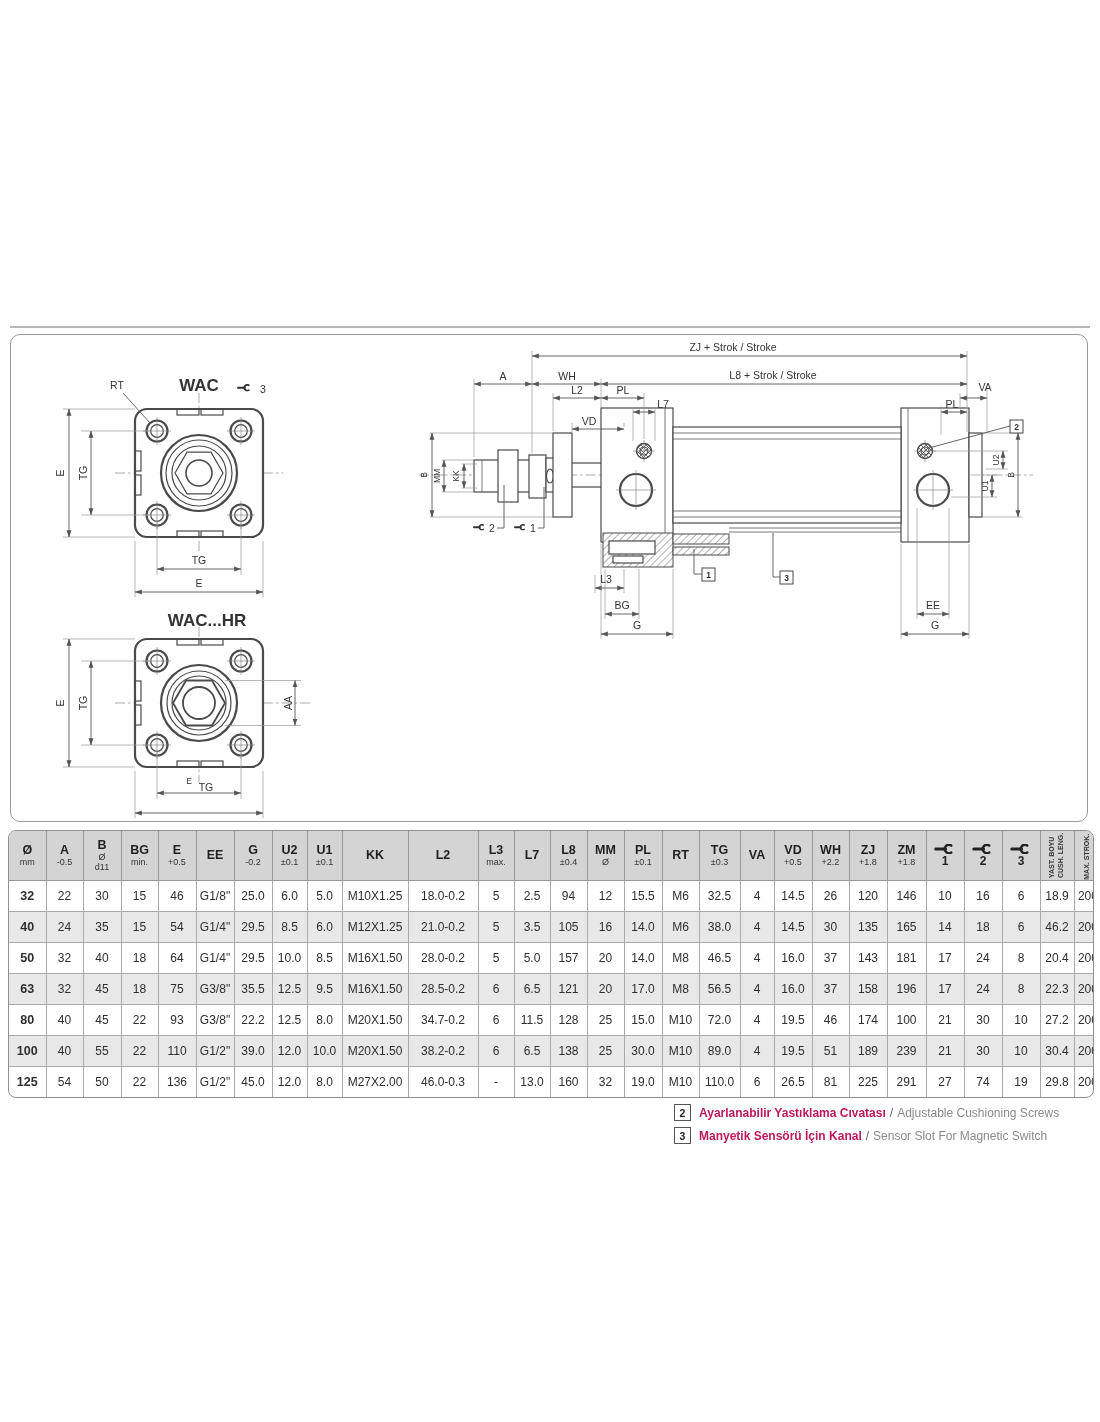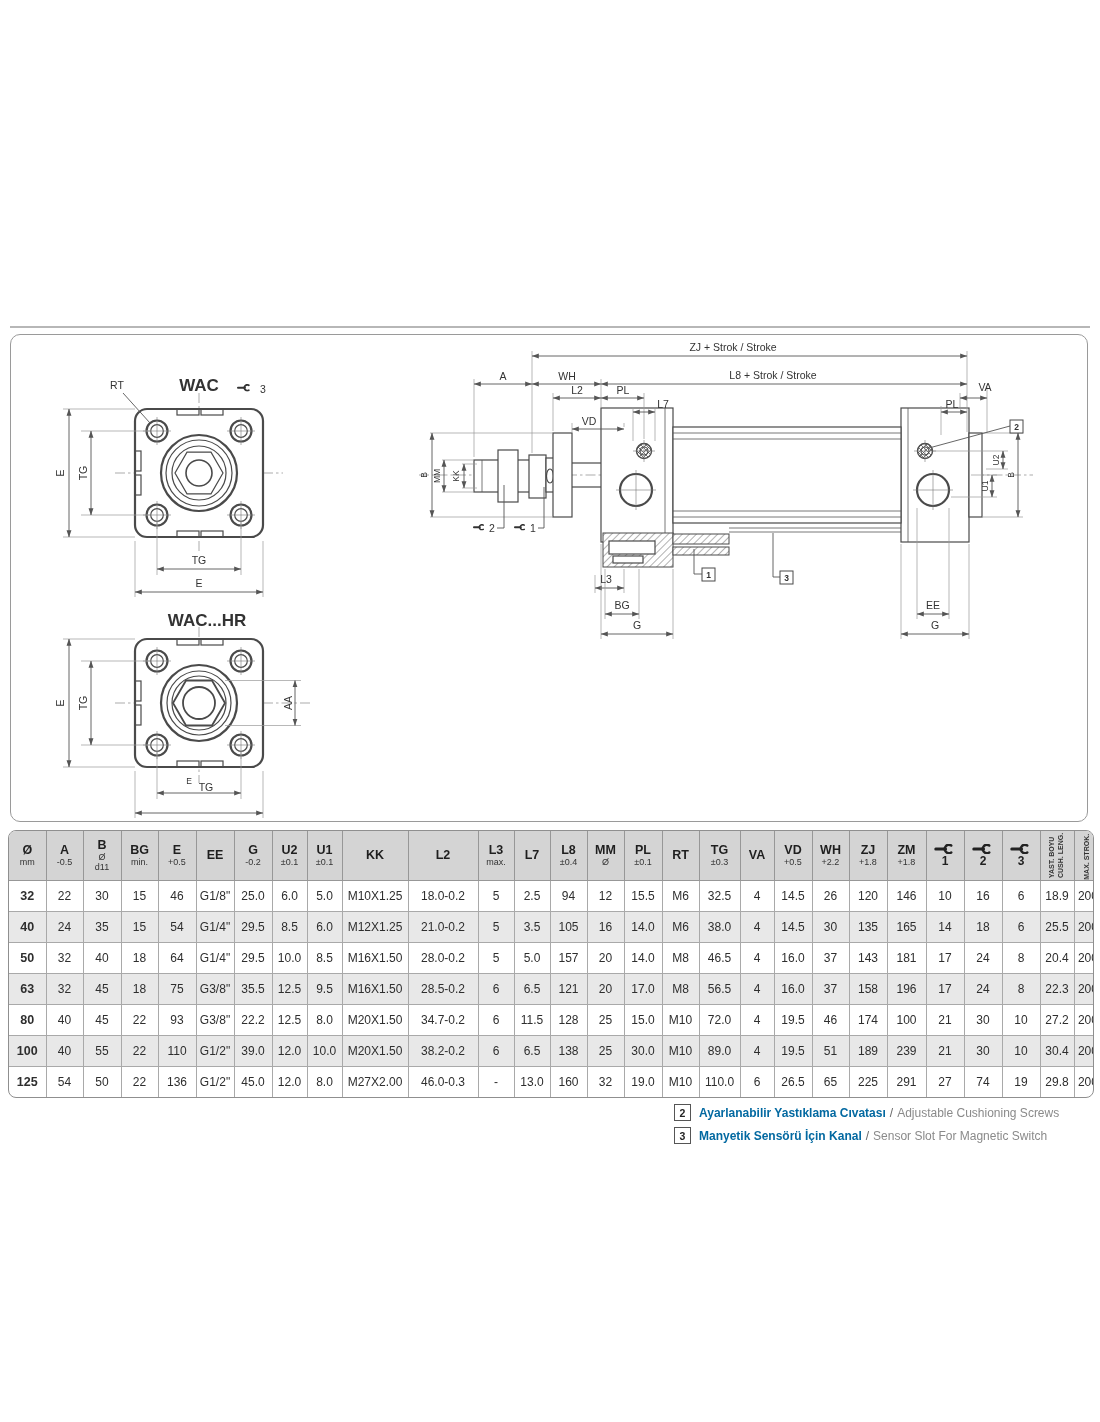--- a/index.html
+++ b/index.html
@@ -19,21 +19,21 @@
   .ldr{stroke:#555;stroke-width:0.9;fill:none;}
   .dsvg text{font-family:"Liberation Sans",sans-serif;fill:#333;}
   .lbl{font-size:10.5px;}
   .lbs{font-size:8.5px;}
   .ttl{font-size:17px;font-weight:bold;fill:#111;}
   .cot{font-size:8.5px;font-weight:bold;}
   
   .legend{position:absolute;left:663px;top:746px;}
   .legrow{display:flex;align-items:center;height:17px;margin-bottom:6px;}
   .legnum{width:15px;height:15px;border:1px solid #555;display:flex;align-items:center;justify-content:center;font-size:10.5px;font-weight:bold;color:#222;margin-right:8px;background:#fff;flex:0 0 auto;}
-  .legtr{font-size:12px;font-weight:bold;color:#0369a1;white-space:nowrap;}
+  .legtr{font-size:12px;font-weight:bold;color:#be185d;white-space:nowrap;}
   .legsep{font-size:12px;color:#666;margin:0 4px;}
   .legen{font-size:12px;color:#8a8a8a;white-space:nowrap;}
   
   .tblwrap{position:absolute;left:8px;top:830px;width:1084px;border:1.5px solid #8f8f8f;border-radius:8px;overflow:hidden;background:#fff;}
   table{border-collapse:collapse;table-layout:fixed;width:100%;}
   thead th{background:#d4d4d4;border-left:1px solid #979797;border-bottom:1px solid #979797;height:47px;padding:1px;vertical-align:middle;text-align:center;font-weight:normal;}
   thead th:first-child,tbody td:first-child{border-left:none;}
   tbody td{border-left:1px solid #a9a9a9;border-top:1px solid #a9a9a9;height:30px;text-align:center;font-size:12px;color:#2e2e2e;padding:0 1px;white-space:nowrap;}
   tbody tr:nth-child(even) td{background:#e8e8e8;}
   tbody td:first-child{font-weight:bold;font-size:12.5px;}
@@ -586,21 +586,21 @@
             <td>M6</td>
             <td>38.0</td>
             <td>4</td>
             <td>14.5</td>
             <td>30</td>
             <td>135</td>
             <td>165</td>
             <td>14</td>
             <td>18</td>
             <td>6</td>
-            <td>25.5</td>
+            <td>46.2</td>
             <td>2000</td>
           </tr>
           <tr>
             <td>50</td>
             <td>32</td>
             <td>40</td>
             <td>18</td>
             <td>64</td>
             <td>G1/4"</td>
             <td>29.5</td>
@@ -730,21 +730,21 @@
             <td>46.0-0.3</td>
             <td>-</td>
             <td>13.0</td>
             <td>160</td>
             <td>32</td>
             <td>19.0</td>
             <td>M10</td>
             <td>110.0</td>
             <td>6</td>
             <td>26.5</td>
-            <td>65</td>
+            <td>81</td>
             <td>225</td>
             <td>291</td>
             <td>27</td>
             <td>74</td>
             <td>19</td>
             <td>29.8</td>
             <td>2000</td>
           </tr>
         </tbody>
     </table>

